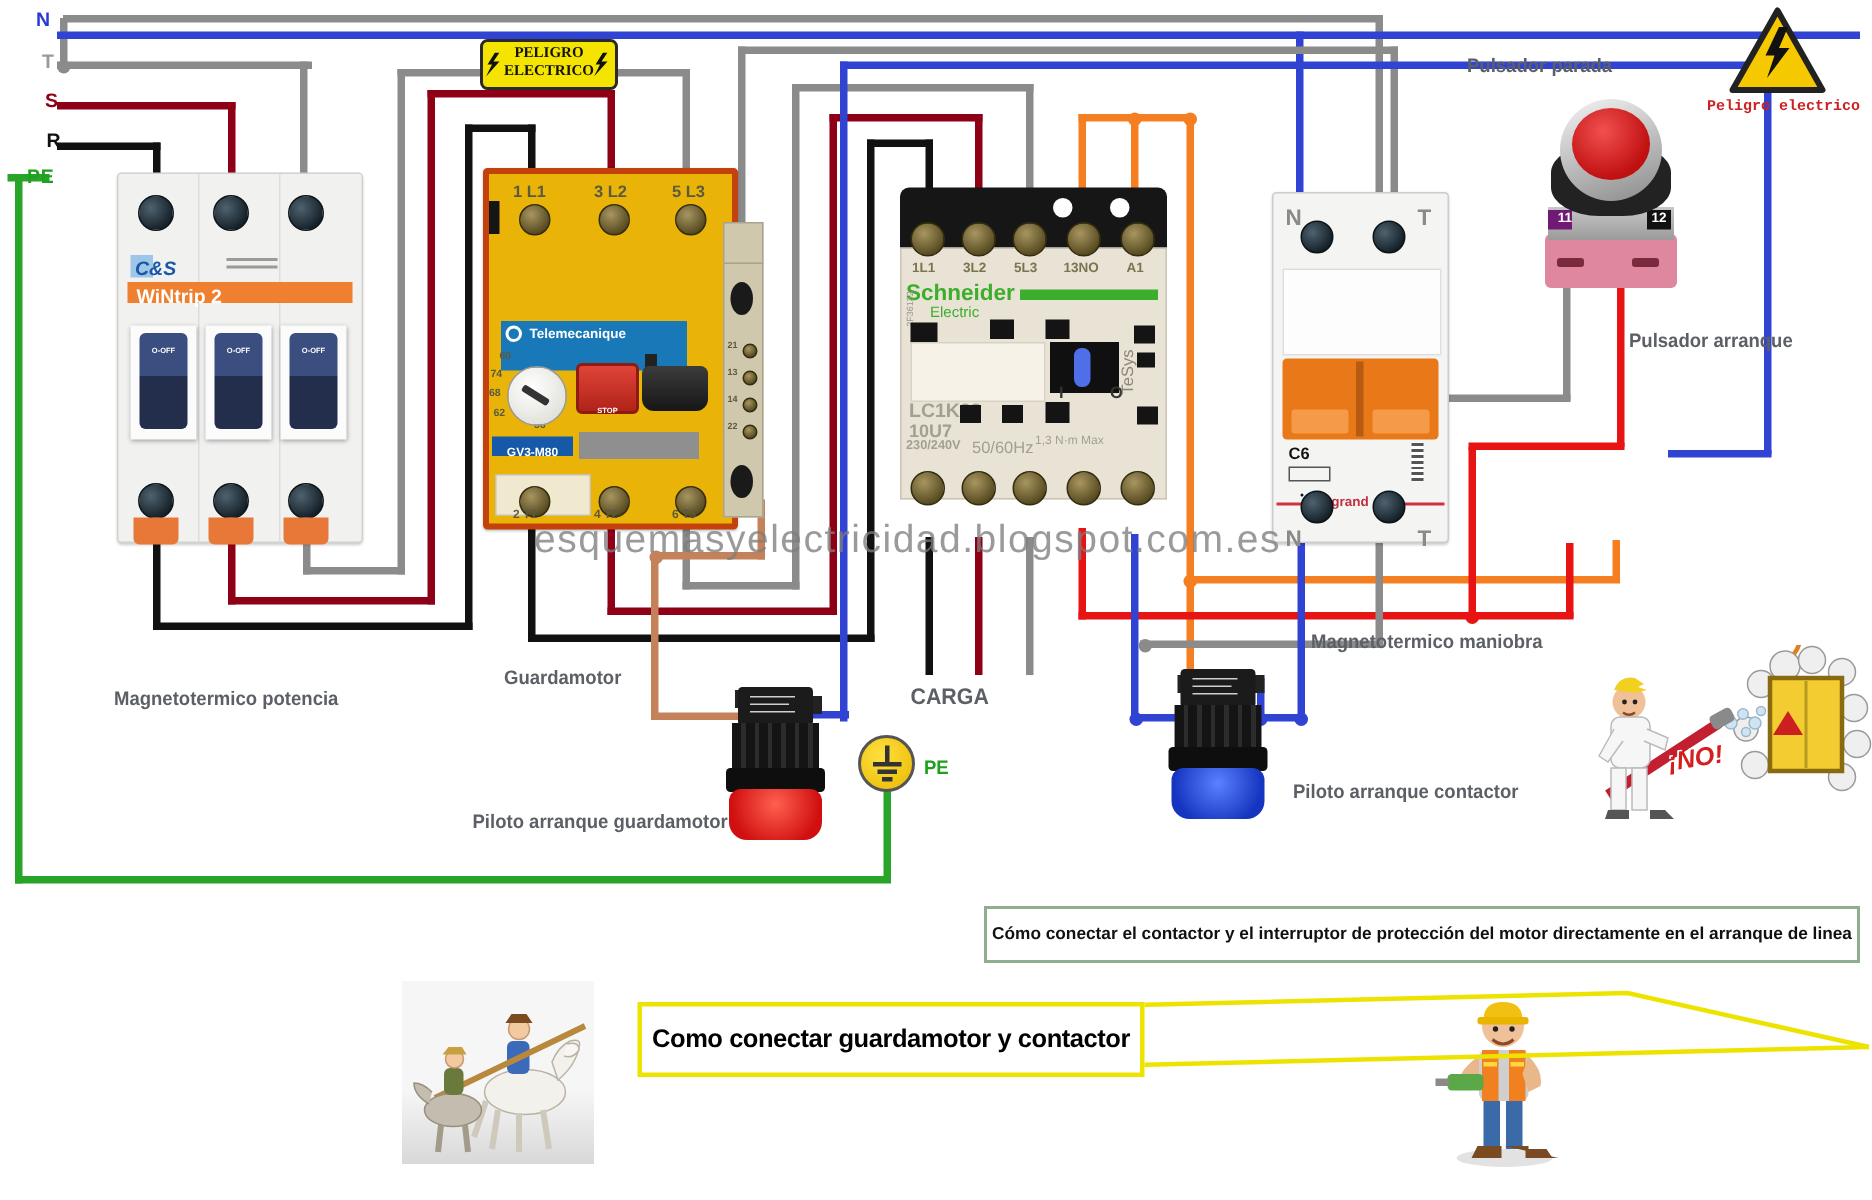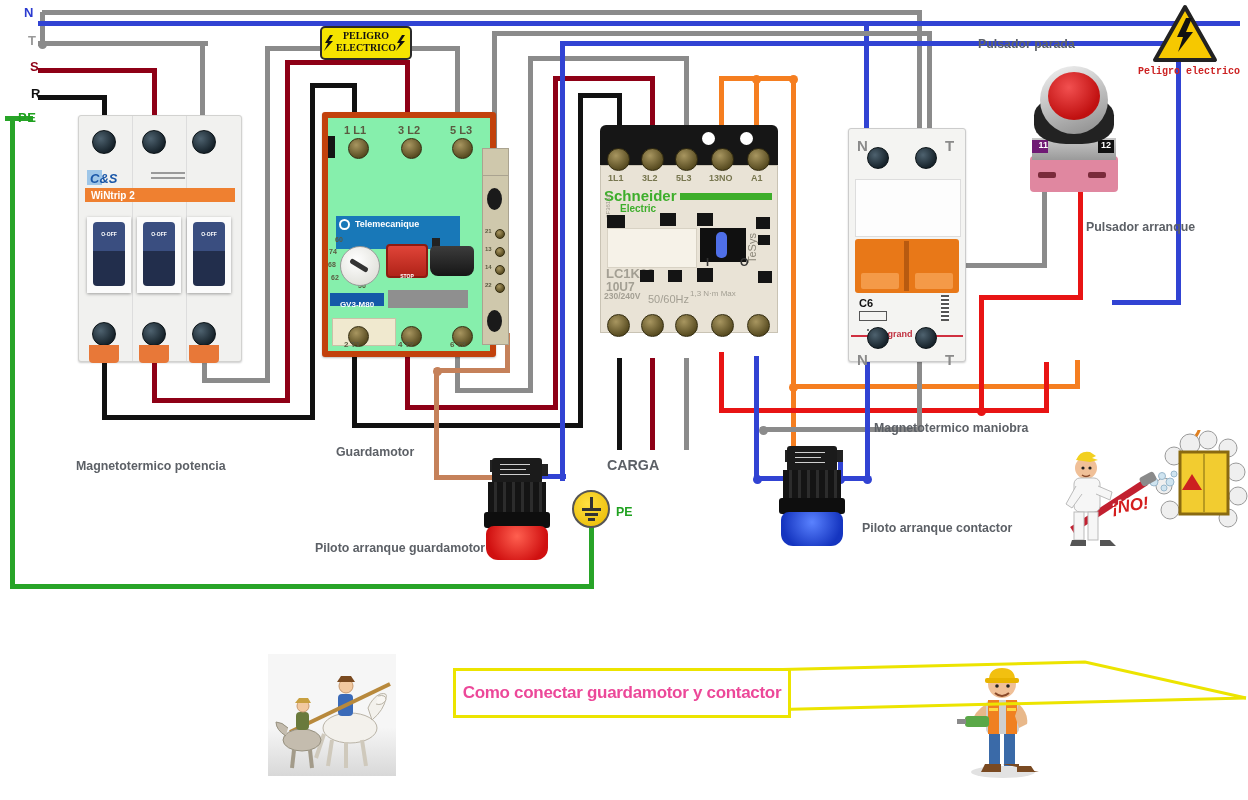--- a/index.html
+++ b/index.html
@@ -14,22 +14,22 @@
   .comp{position:absolute;z-index:3;}
   .scr{position:absolute;border-radius:50%;background:radial-gradient(circle at 35% 35%,#4e626f,#16222a 72%);border:1px solid #0c1418;}
   .brass{position:absolute;border-radius:50%;background:radial-gradient(circle at 38% 32%,#a89660,#55491f 75%);border:1px solid #332c10;}
   .term{position:absolute;font-weight:bold;color:#5a5a40;white-space:nowrap;}
   .microln{position:absolute;background:#9a9a9a;height:2px;}
   #watermark{position:absolute;left:356px;top:344px;z-index:40;font-size:26px;color:rgba(125,125,125,.78);
              letter-spacing:1px;white-space:nowrap;}
   .capbox{position:absolute;z-index:25;background:#fff;border:2px solid #8fae8f;display:flex;
           align-items:center;justify-content:center;font-weight:bold;color:#111;white-space:nowrap;}
   #titlebox{position:absolute;z-index:25;background:#fff;border:3px solid #ece400;display:flex;
-            align-items:center;justify-content:center;font-weight:bold;color:#ec4899;font-size:17px;
-            letter-spacing:-0.3px;white-space:nowrap;margin-left:28px;}
+            align-items:center;justify-content:center;font-weight:bold;color:#000000;font-size:17px;
+            letter-spacing:-0.3px;white-space:nowrap;}
   .nolbl{position:absolute;z-index:26;color:#d41f1f;font-weight:bold;font-style:italic;font-size:17px;
          transform:rotate(-9deg);text-shadow:1px 1px 0 #fff,-1px -1px 0 #fff;}
   svg{display:block;}
 </style>
 </head>
 <body>
 
 <div id="stage">
 
   <div id="wires">
@@ -156,38 +156,38 @@
     <div class="abs" style="left:53px;top:0;width:1px;height:245px;background:#ddd"></div>
     <div class="abs" style="left:107px;top:0;width:1px;height:245px;background:#ddd"></div>
     <div class="scr" style="left:13px;top:14px;width:22px;height:22px"></div>
     <div class="scr" style="left:63px;top:14px;width:22px;height:22px"></div>
     <div class="scr" style="left:113px;top:14px;width:22px;height:22px"></div>
     <div class="abs" style="left:8px;top:54px;width:15px;height:15px;background:#9ec6e8"></div>
     <div class="abs" style="left:11px;top:55px;font-weight:bold;font-style:italic;font-size:13px;color:#1a57a8">C&amp;S</div>
     <div class="microln" style="left:72px;top:56px;width:34px"></div>
     <div class="microln" style="left:72px;top:61px;width:34px"></div>
     <div class="abs" style="left:6px;top:72px;width:150px;height:14px;background:#ef8030">
-      <span style="position:absolute;left:6px;top:2px;font-size:10px;font-weight:bold;color:#fff">WiNtrip 2</span>
+      <span style="position:absolute;left:6px;top:2px;font-size:13px;font-weight:bold;color:#fff">WiNtrip 2</span>
     </div>
 
     <div class="abs" style="left:8px;top:101px;width:44px;height:76px;background:#fbfbfb;box-shadow:0 1px 3px rgba(0,0,0,.35)"></div>
     <div class="abs" style="left:58px;top:101px;width:44px;height:76px;background:#fbfbfb;box-shadow:0 1px 3px rgba(0,0,0,.35)"></div>
     <div class="abs" style="left:108px;top:101px;width:44px;height:76px;background:#fbfbfb;box-shadow:0 1px 3px rgba(0,0,0,.35)"></div>
     <div class="abs" style="left:14px;top:106px;width:32px;height:64px;background:linear-gradient(#3a4e80 45%,#222e4c 45%);border-radius:4px;text-align:center"><span style="font-size:5px;color:#fff;font-weight:bold">O-OFF</span></div>
     <div class="abs" style="left:64px;top:106px;width:32px;height:64px;background:linear-gradient(#3a4e80 45%,#222e4c 45%);border-radius:4px;text-align:center"><span style="font-size:5px;color:#fff;font-weight:bold">O-OFF</span></div>
     <div class="abs" style="left:114px;top:106px;width:32px;height:64px;background:linear-gradient(#3a4e80 45%,#222e4c 45%);border-radius:4px;text-align:center"><span style="font-size:5px;color:#fff;font-weight:bold">O-OFF</span></div>
     <div class="scr" style="left:13px;top:206px;width:22px;height:22px"></div>
     <div class="scr" style="left:63px;top:206px;width:22px;height:22px"></div>
     <div class="scr" style="left:113px;top:206px;width:22px;height:22px"></div>
     <div class="abs" style="left:10px;top:229px;width:30px;height:18px;background:#e87838;border-radius:0 0 4px 4px"></div>
     <div class="abs" style="left:60px;top:229px;width:30px;height:18px;background:#e87838;border-radius:0 0 4px 4px"></div>
     <div class="abs" style="left:110px;top:229px;width:30px;height:18px;background:#e87838;border-radius:0 0 4px 4px"></div>
   </div>
 
-  <div class="comp" style="left:322px;top:112px;width:162px;height:233px;background:#86efac;border:6px solid #c2410c;border-radius:3px;box-shadow:0 1px 2px rgba(0,0,0,.25)">
+  <div class="comp" style="left:322px;top:112px;width:162px;height:233px;background:#eab308;border:4px solid #c2410c;border-radius:3px;box-shadow:0 1px 2px rgba(0,0,0,.25)">
     <span class="term" style="left:16px;top:6px;font-size:11px">1 L1</span>
     <span class="term" style="left:70px;top:6px;font-size:11px">3 L2</span>
     <span class="term" style="left:122px;top:6px;font-size:11px">5 L3</span>
     <div class="brass" style="left:20px;top:20px;width:19px;height:19px"></div>
     <div class="brass" style="left:73px;top:20px;width:19px;height:19px"></div>
     <div class="brass" style="left:124px;top:20px;width:19px;height:19px"></div>
     <div class="abs" style="left:0;top:18px;width:7px;height:22px;background:#151515"></div>
     <div class="abs" style="left:8px;top:98px;width:124px;height:33px;background:#1878b8">
       <div class="abs" style="left:3px;top:3px;width:11px;height:11px;border:2px solid #fff;border-radius:50%;box-sizing:border-box"></div>
       <span style="position:absolute;left:19px;top:3px;font-size:9px;font-weight:bold;color:#fff">Telemecanique</span>
@@ -243,21 +243,21 @@
     <div class="brass" style="left:41px;top:23px;width:21px;height:21px"></div>
     <div class="brass" style="left:75px;top:23px;width:21px;height:21px"></div>
     <div class="brass" style="left:111px;top:23px;width:21px;height:21px"></div>
     <div class="brass" style="left:147px;top:23px;width:21px;height:21px"></div>
     <span class="term" style="left:8px;top:48px;font-size:9px;color:#77764f">1L1</span>
     <span class="term" style="left:42px;top:48px;font-size:9px;color:#77764f">3L2</span>
     <span class="term" style="left:76px;top:48px;font-size:9px;color:#77764f">5L3</span>
     <span class="term" style="left:109px;top:48px;font-size:9px;color:#77764f">13NO</span>
     <span class="term" style="left:151px;top:48px;font-size:9px;color:#77764f">A1</span>
     <div class="abs" style="left:4px;top:62px;font-size:15px;font-weight:bold;color:#3dae2b">Schneider</div>
-    <div class="abs" style="left:20px;top:78px;font-size:10px;font-weight:bold;color:#3dae2b">Electric</div>
+    <div class="abs" style="left:20px;top:78px;font-size:10px;font-weight:normal;color:#3dae2b">Electric</div>
     <div class="abs" style="left:80px;top:68px;width:92px;height:7px;background:#3dae2b"></div>
     <div class="abs" style="left:-4px;top:78px;font-size:6px;color:#9a9588;transform:rotate(-90deg)">2F36132</div>
     <div class="abs" style="left:7px;top:90px;width:18px;height:14px;background:#141414"></div>
     <div class="abs" style="left:60px;top:88px;width:16px;height:13px;background:#141414"></div>
     <div class="abs" style="left:97px;top:88px;width:16px;height:13px;background:#141414"></div>
     <div class="abs" style="left:156px;top:92px;width:14px;height:12px;background:#141414"></div>
     <div class="abs" style="left:7px;top:103px;width:88px;height:38px;background:#f6f2e8;border:1px solid #d8d2c4"></div>
     <div class="abs" style="left:100px;top:103px;width:46px;height:34px;background:#101010">
       <div class="abs" style="left:16px;top:4px;width:11px;height:26px;background:#4f6fe8;border-radius:5px"></div>
     </div>
@@ -355,21 +355,25 @@
   <div class="lbl" style="left:76px;top:458px">Magnetotermico potencia</div>
   <div class="lbl" style="left:336px;top:444px">Guardamotor</div>
   <div class="lbl" style="left:315px;top:540px">Piloto arranque guardamotor</div>
   <div class="lbl" style="left:607px;top:456px;font-size:15px">CARGA</div>
   <div class="lbl" style="left:616px;top:504px;color:#1fa11f">PE</div>
   <div class="lbl" style="left:874px;top:420px">Magnetotermico maniobra</div>
   <div class="lbl" style="left:862px;top:520px">Piloto arranque contactor</div>
   <div class="lbl" style="left:978px;top:36px">Pulsador parada</div>
   <div class="lbl" style="left:1086px;top:219px">Pulsador arranque</div>
 
-
+  <div id="watermark">esquemasyelectricidad.blogspot.com.es</div>
+
+  <div class="capbox" style="left:656px;top:604px;width:580px;height:34px;font-size:11.5px">
+    <span>Cómo conectar el contactor y el interruptor de protección del motor directamente en el arranque de linea</span>
+  </div>
 
   <div id="titlebox" style="left:425px;top:668px;width:332px;height:44px">
     <span>Como conectar guardamotor y contactor</span>
   </div>
   <svg class="abs" style="left:755px;top:658px;z-index:24" width="493" height="62" viewBox="0 0 493 62">
     <polyline points="2,12 330,4 491,40" fill="none" stroke="#ece400" stroke-width="3"></polyline>
     <polyline points="2,52 491,40" fill="none" stroke="#ece400" stroke-width="3"></polyline>
   </svg>
 
   <div class="comp" style="left:268px;top:654px;width:128px;height:122px;background:linear-gradient(#f6f6f6 60%,#d8d8d8);z-index:10">

